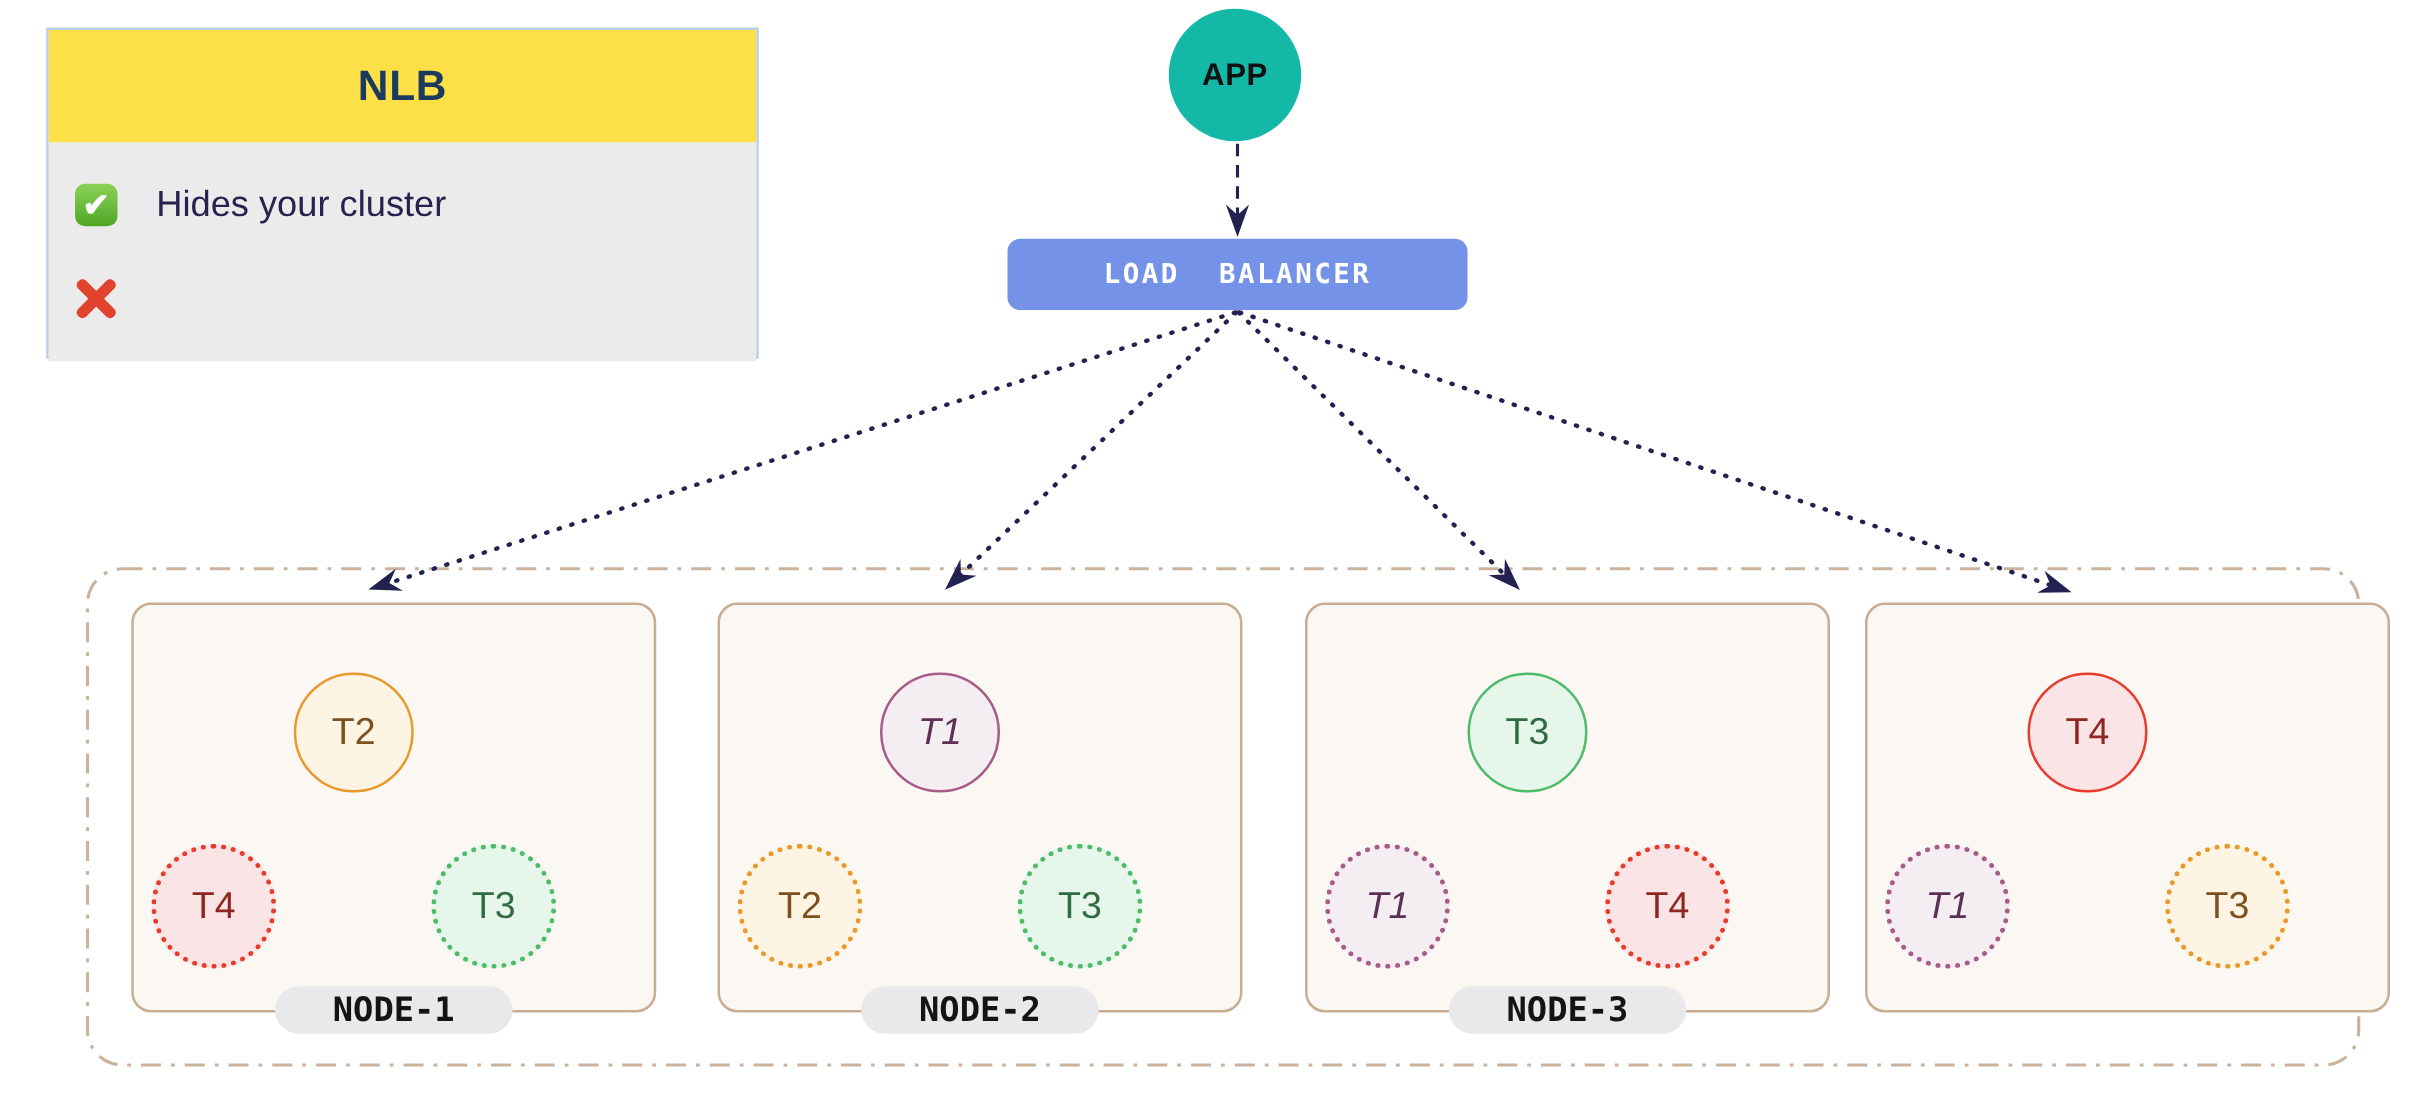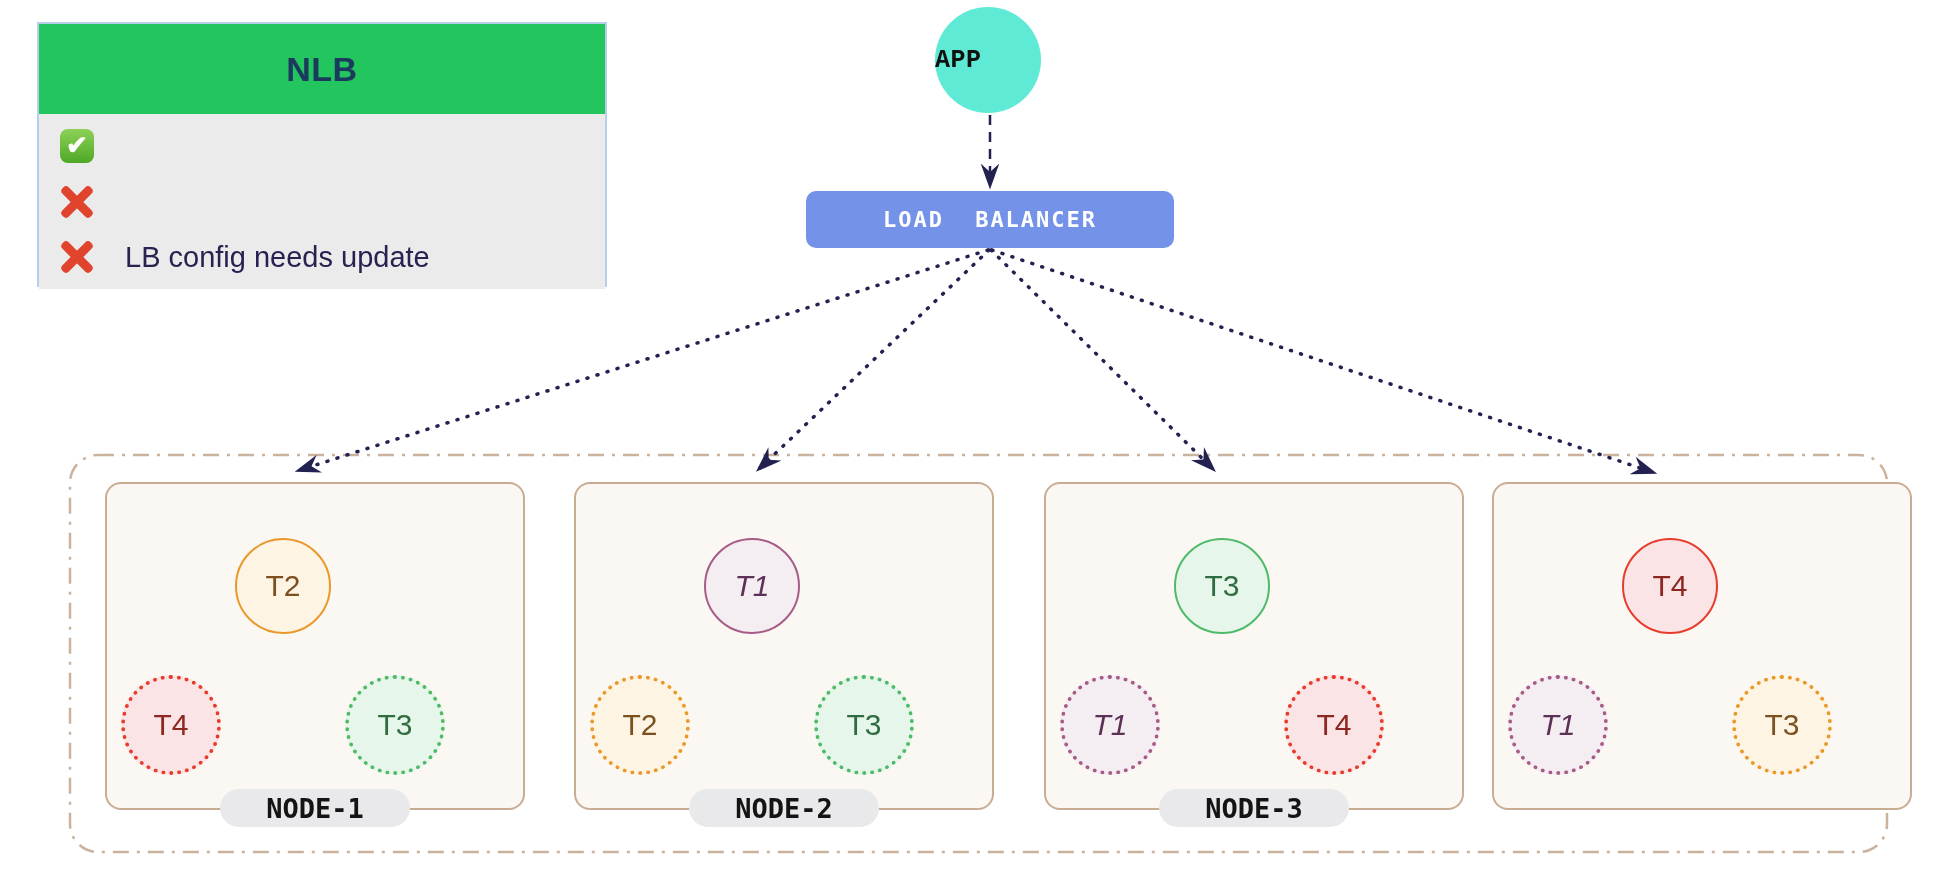--- a/index.html
+++ b/index.html
@@ -3,40 +3,40 @@
 <meta charset="utf-8">
 <style>
   html,body{margin:0;padding:0;background:#ffffff;}
   body{font-family:"Liberation Sans", sans-serif;}
   .canvas{position:relative;width:1941px;height:875px;background:#ffffff;overflow:hidden;}
   .overlay{position:absolute;left:0;top:0;width:1941px;height:875px;z-index:0;pointer-events:none;}
 
   
   .legend{position:absolute;left:37px;top:22px;width:570px;height:265px;
           border:2px solid #B8CFE9;background:#ffffff;box-sizing:border-box;z-index:2;}
-  .legend-header{height:90px;display:flex;align-items:center;justify-content:center;background:#22c55e;}
+  .legend-header{height:90px;display:flex;align-items:center;justify-content:center;background:#fde047;}
   .legend-title{font-size:34px;font-weight:600;color:#1B3A5E;letter-spacing:.5px;}
   .legend-body{background:#EBEBEB;height:171px;display:flex;flex-direction:column;justify-content:space-evenly;
                padding:2px 0;}
   .legend-row{display:flex;align-items:center;gap:26px;padding-left:16px;height:52px;}
   .legend-text{font-size:29px;color:#29214F;}
   .icon-cell{width:44px;display:flex;align-items:center;justify-content:center;}
   .check-icon{width:34px;height:34px;border-radius:8px;
               background:linear-gradient(180deg,#8BD257 0%,#4FA726 100%);
               display:flex;align-items:center;justify-content:center;
               color:#ffffff;font-size:26px;font-weight:700;}
   .cross-icon{position:relative;width:38px;height:38px;display:inline-block;}
   .cross-icon::before,.cross-icon::after{content:"";position:absolute;left:50%;top:50%;
               width:40px;height:9px;background:#E0442C;border-radius:4px;}
   .cross-icon::before{transform:translate(-50%,-50%) rotate(45deg);}
   .cross-icon::after{transform:translate(-50%,-50%) rotate(-45deg);}
 
   
   .app-circle{position:absolute;left:935px;top:7px;width:106px;height:106px;border-radius:50%;
-              background:#5eead4;display:flex;align-items:center;z-index:2;font-family:Liberation Mono, monospace;}
+              background:#14b8a6;display:flex;align-items:center;justify-content:center;z-index:2;}
   .app-label{font-size:25px;font-weight:700;color:#111111;letter-spacing:.5px;}
   .lb-box{position:absolute;left:806px;top:191px;width:368px;height:57px;border-radius:10px;
           background:#7493E8;display:flex;align-items:center;justify-content:center;z-index:2;}
   .lb-label{font-family:"DejaVu Sans Mono", monospace;font-size:22px;font-weight:700;color:#ffffff;
             letter-spacing:2px;word-spacing:16px;}
 
   
   .node{position:absolute;top:482px;width:420px;height:328px;box-sizing:border-box;
         border:2.5px solid #C8AD93;border-radius:16px;background:#FBF8F4;z-index:1;}
   .node-1{left:105px;} .node-2{left:574px;} .node-3{left:1044px;} .node-4{left:1492px;}
@@ -82,31 +82,26 @@
 
   <div class="legend">
     <div class="legend-header">
       <span class="legend-title">NLB</span>
     </div>
     <div class="legend-body">
       <div class="legend-row">
         <span class="icon-cell">
             <span class="check-icon">✔</span>
           </span>
+        <span class="legend-text">Hides your cluster</span>
       </div>
       <div class="legend-row">
         <span class="icon-cell">
             <span class="cross-icon"></span>
           </span>
-      </div>
-      <div class="legend-row">
-        <span class="icon-cell">
-            <span class="cross-icon"></span>
-          </span>
-        <span class="legend-text">LB config needs update</span>
       </div>
     </div>
   </div>
 
   <div class="app-circle">
     <span class="app-label">APP</span>
   </div>
 
   <div class="lb-box">
     <span class="lb-label">LOAD BALANCER</span>

